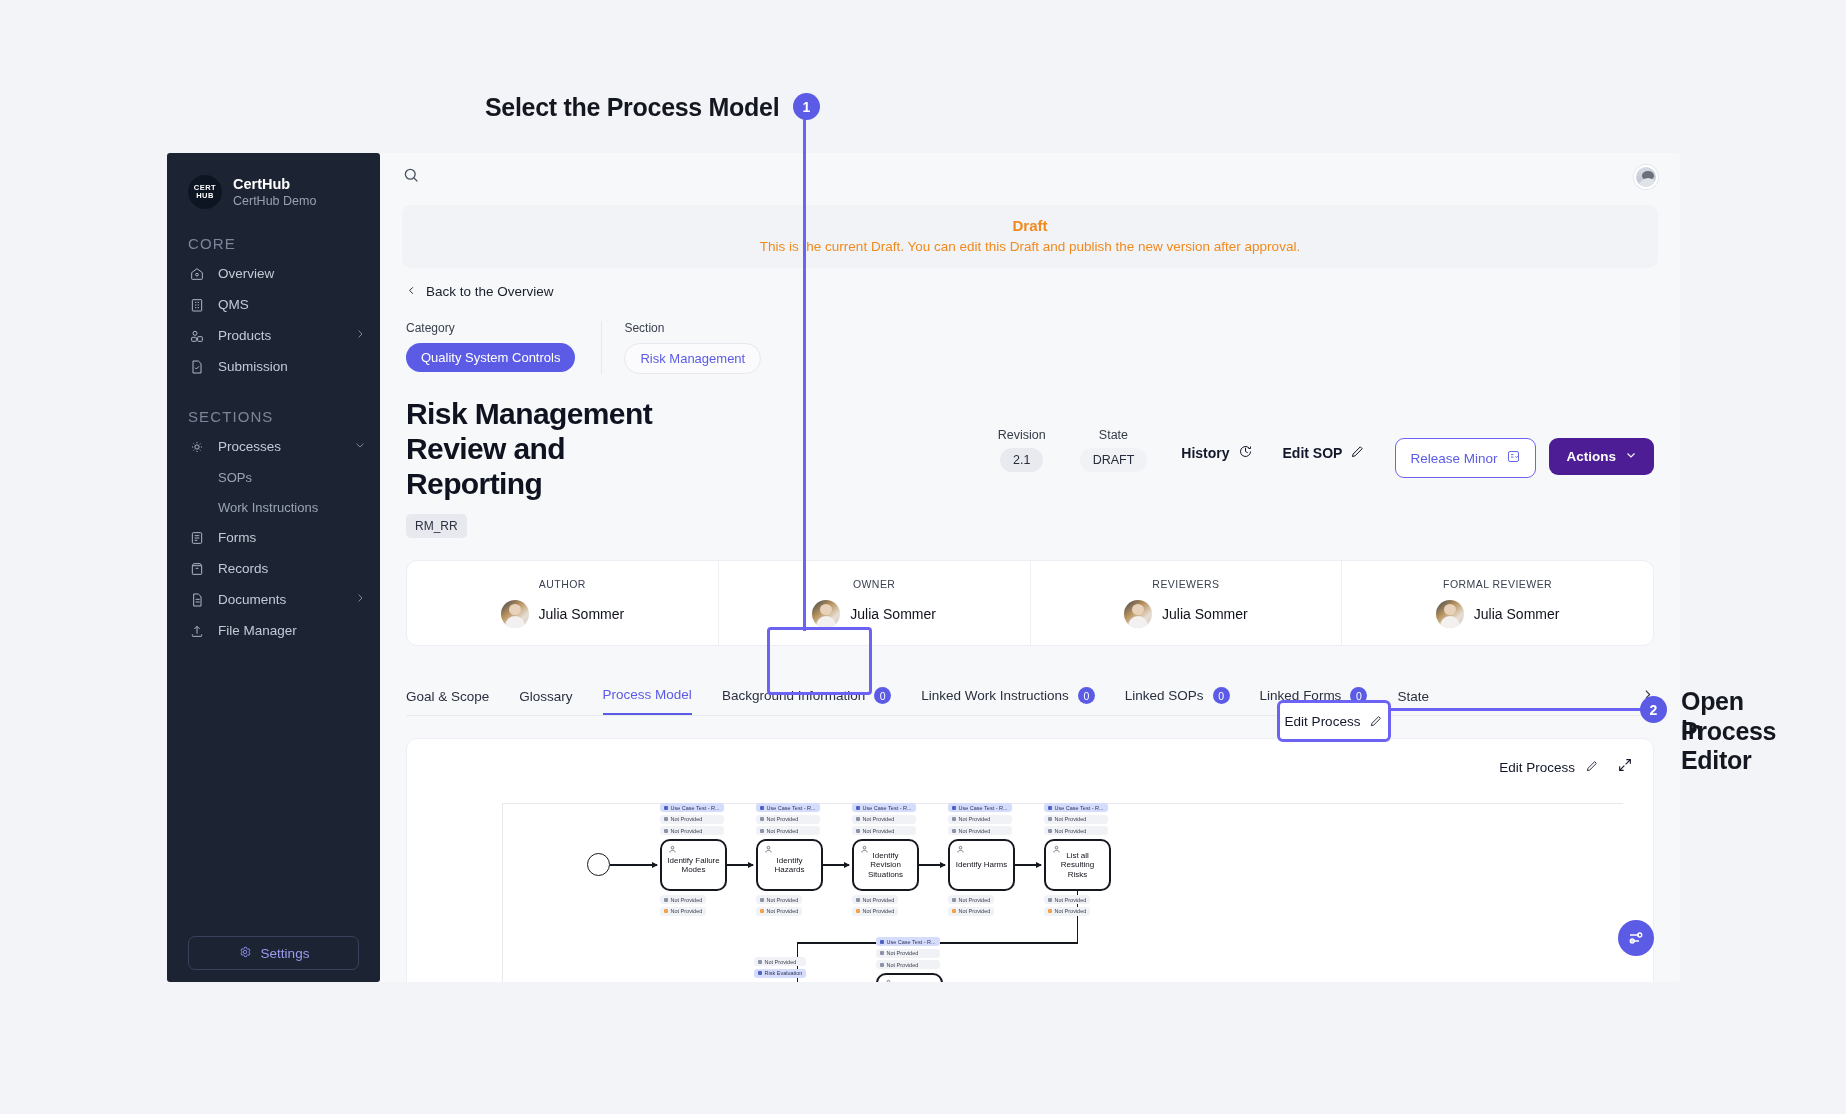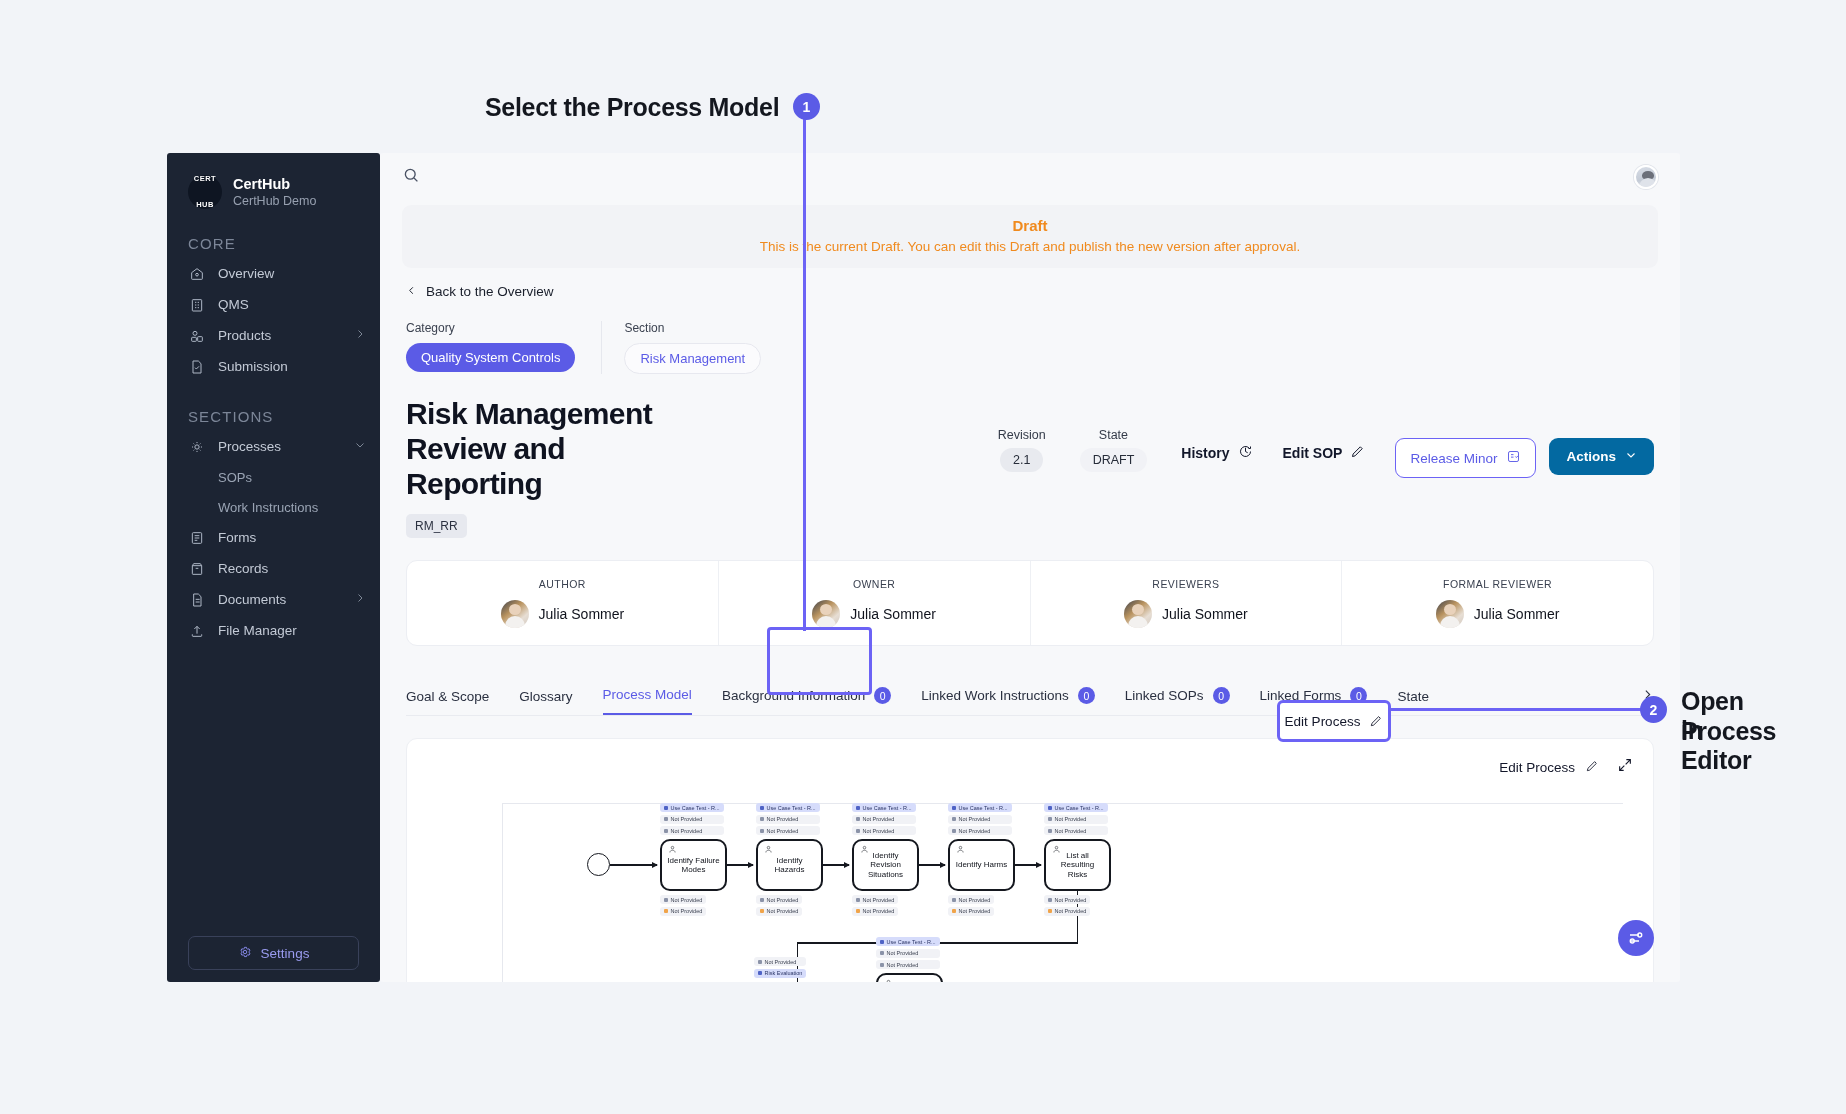--- a/index.html
+++ b/index.html
@@ -25,21 +25,21 @@
 
   
   #sidebar {
     position: absolute; left: 167px; top: 153px; width: 213px; height: 829px;
     background: #1c2433; border-radius: 3px; z-index: 20;
     display: flex; flex-direction: column;
   }
   .brand { display: flex; align-items: center; gap: 11px; padding: 22px 0 0 21px; }
   .brand-logo {
     width: 34px; height: 34px; border-radius: 50%; background: #0e1522;
-    display: flex; flex-direction: column; align-items: center; justify-content: space-between;
+    display: flex; flex-direction: column; align-items: center; justify-content: center;
     color: #fff; font-size: 7.5px; font-weight: bold; line-height: 1.05; letter-spacing: .5px;
   }
   .brand-name { color: #ffffff; font-size: 14.5px; font-weight: bold; line-height: 1.25; }
   .brand-sub { color: #97a0b0; font-size: 12.5px; line-height: 1.3; }
   .nav-section { color: #7c8698; font-size: 15px; font-weight: normal;
     letter-spacing: 1.1px; padding: 26px 16px 6px 21px; }
   .nav-item {
     display: flex; align-items: center; gap: 13px; padding: 7px 14px 7px 21px;
     color: #c3cad6; font-size: 13.5px; cursor: pointer; position: relative;
     min-height: 30px;
@@ -111,21 +111,21 @@
   .txt-btn { display: flex; align-items: center; gap: 8px; font-size: 14px;
     color: #12172a; font-weight: bold; margin-right: 30px; cursor: pointer; padding-top: 16px; }
   .txt-btn svg { width: 15px; height: 15px; stroke: #12172a; fill:none; stroke-width:1.6; }
   .btn-outline {
     border: 1px solid #6c63f5; border-radius: 9px; color: #5b5be6;
     font-size: 13.5px; padding: 10px 14px; display: flex; align-items: center;
     gap: 9px; cursor: pointer; margin-right: 13px; margin-top: 10px; background:#fff;
   }
   .btn-outline svg { width: 15px; height: 15px; stroke: #5b5be6; fill:none; stroke-width:1.5; }
   .btn-primary {
-    background: #0369a1; border-radius: 9px; color: #fff; font-size: 13.5px;
+    background: #4c1d95; border-radius: 9px; color: #fff; font-size: 13.5px;
     padding: 11px 17px; display: flex; align-items: center; gap: 9px;
     cursor: pointer; font-weight: bold; margin-top: 10px;
   }
   .btn-primary svg { width: 12px; height: 12px; stroke: #fff; fill:none; stroke-width:2.2; }
 
   .people-card {
     margin: 22px 26px 0 26px; background: #fff; border-radius: 11px;
     border: 1px solid #eceef3; display: flex; height: 86px; overflow: hidden;
   }
   .person { flex: 1; display: flex; flex-direction: column; align-items: center;

